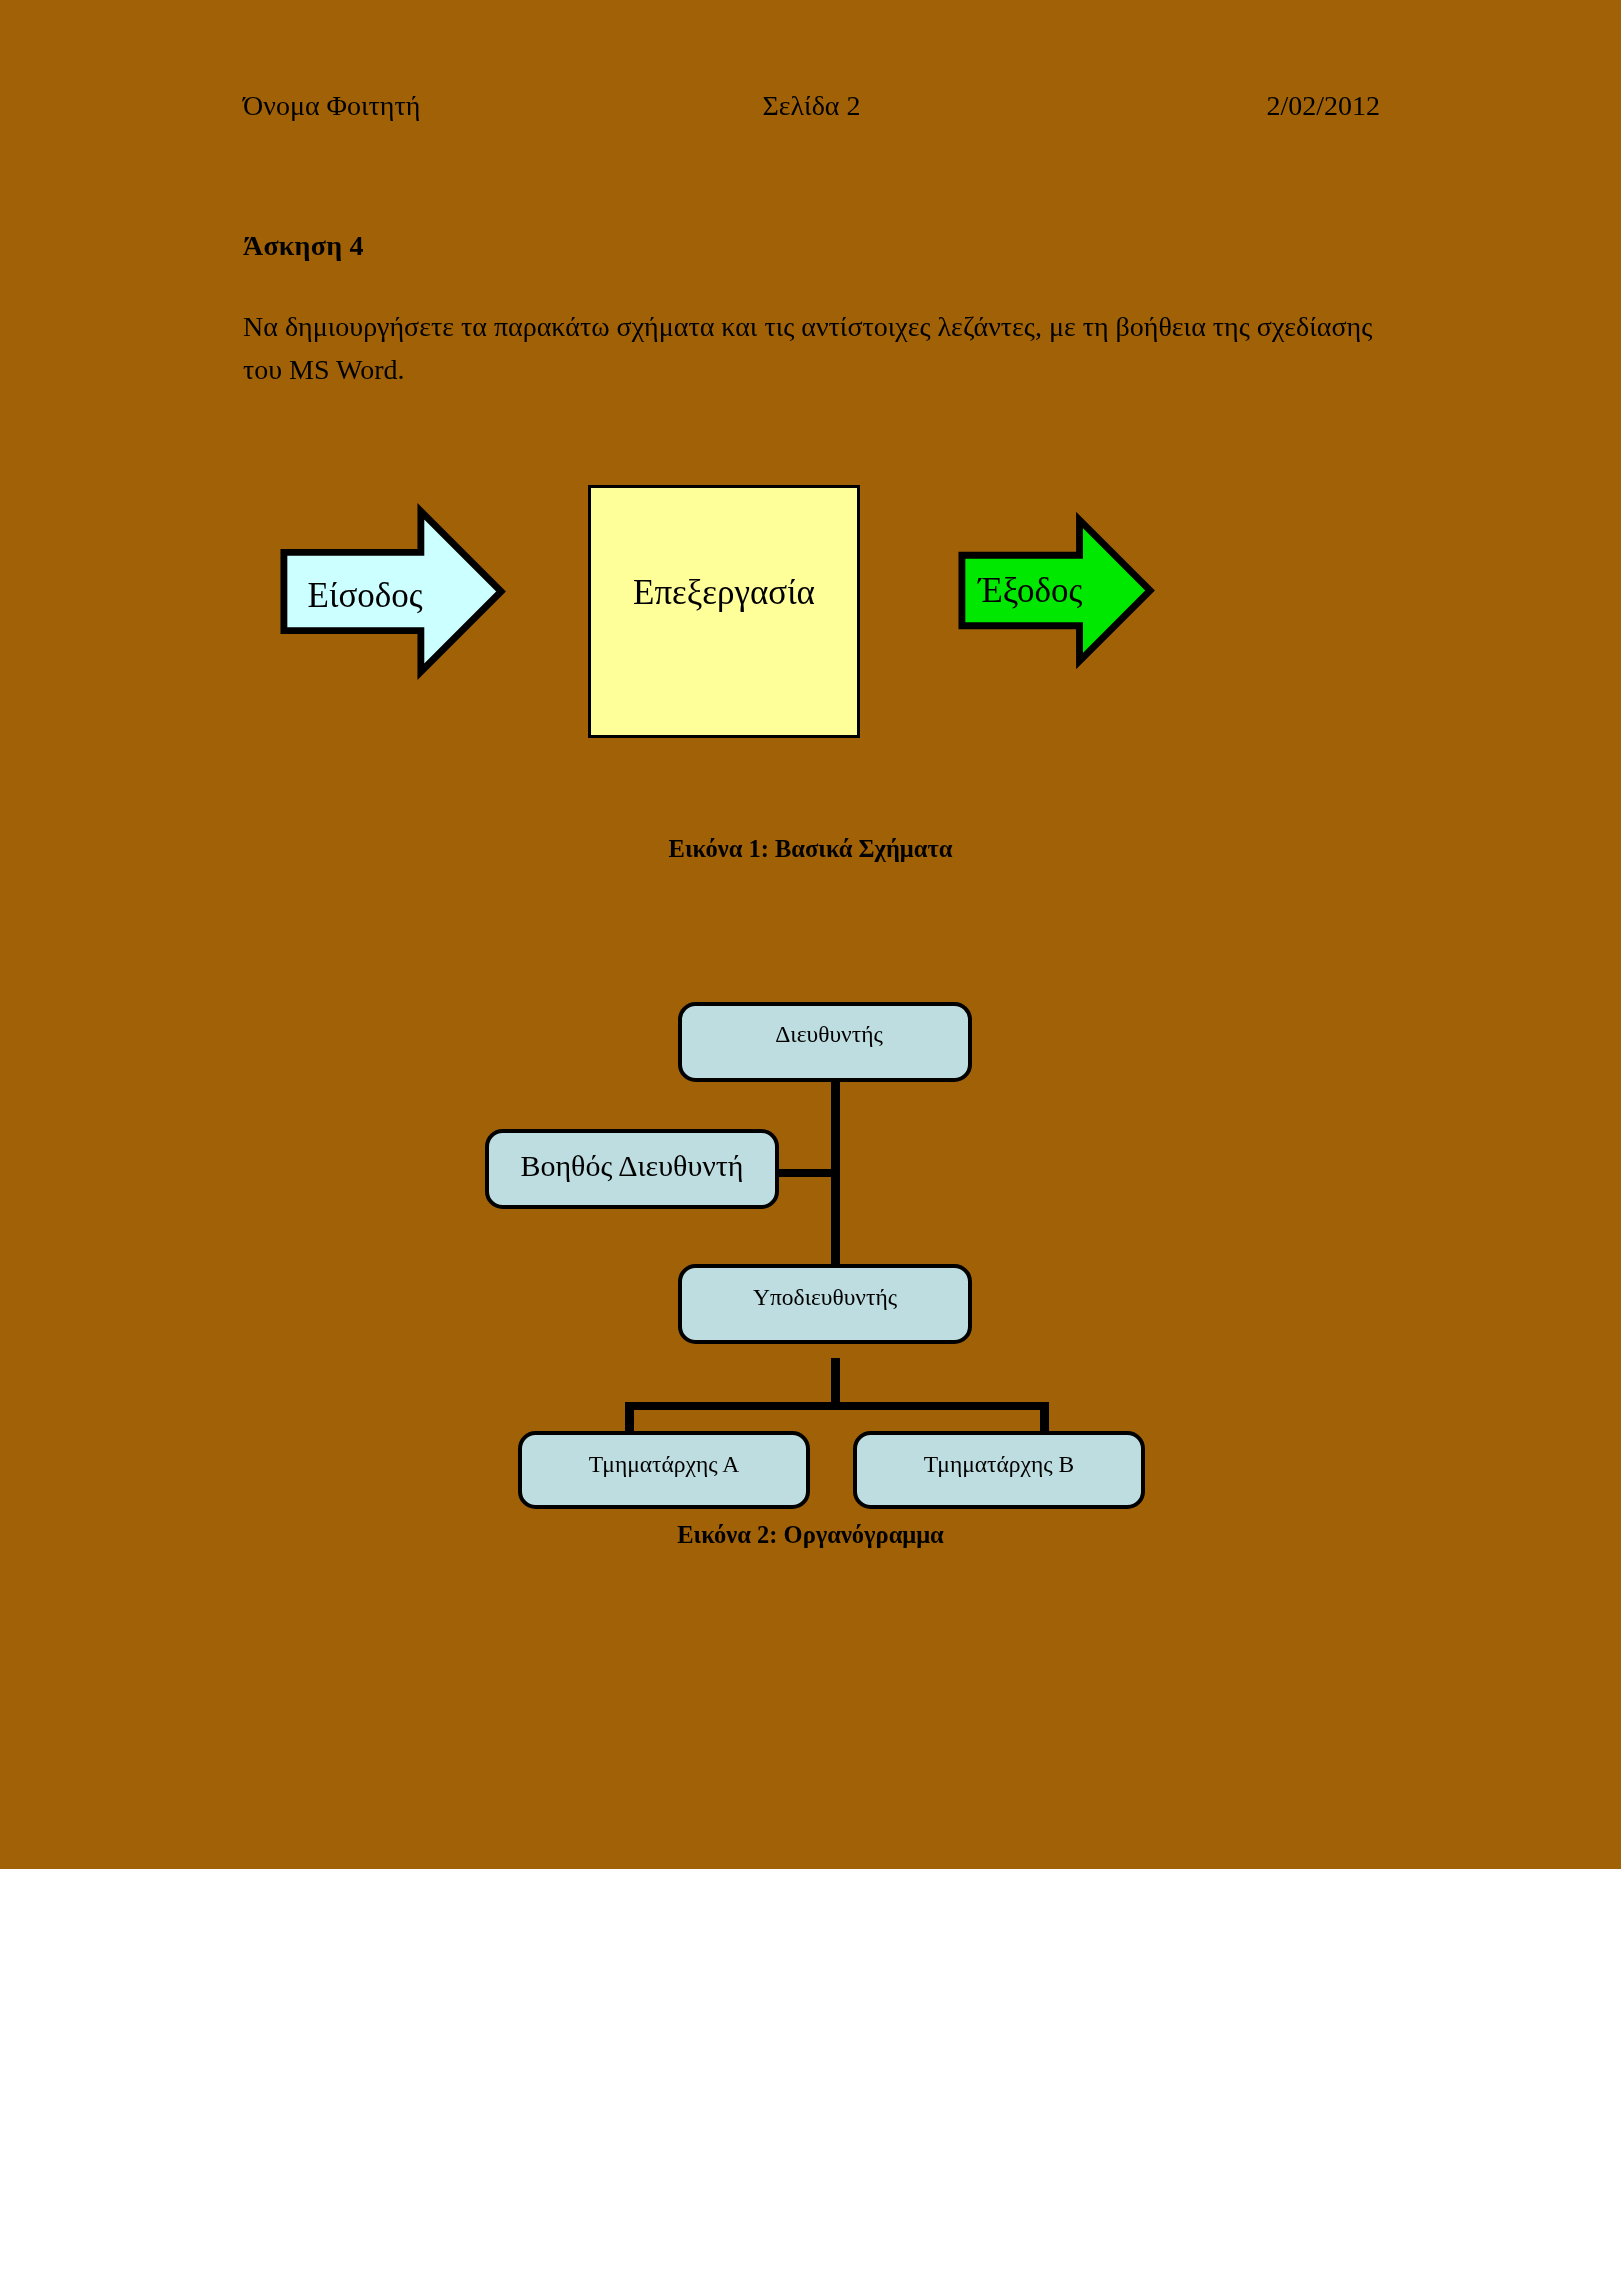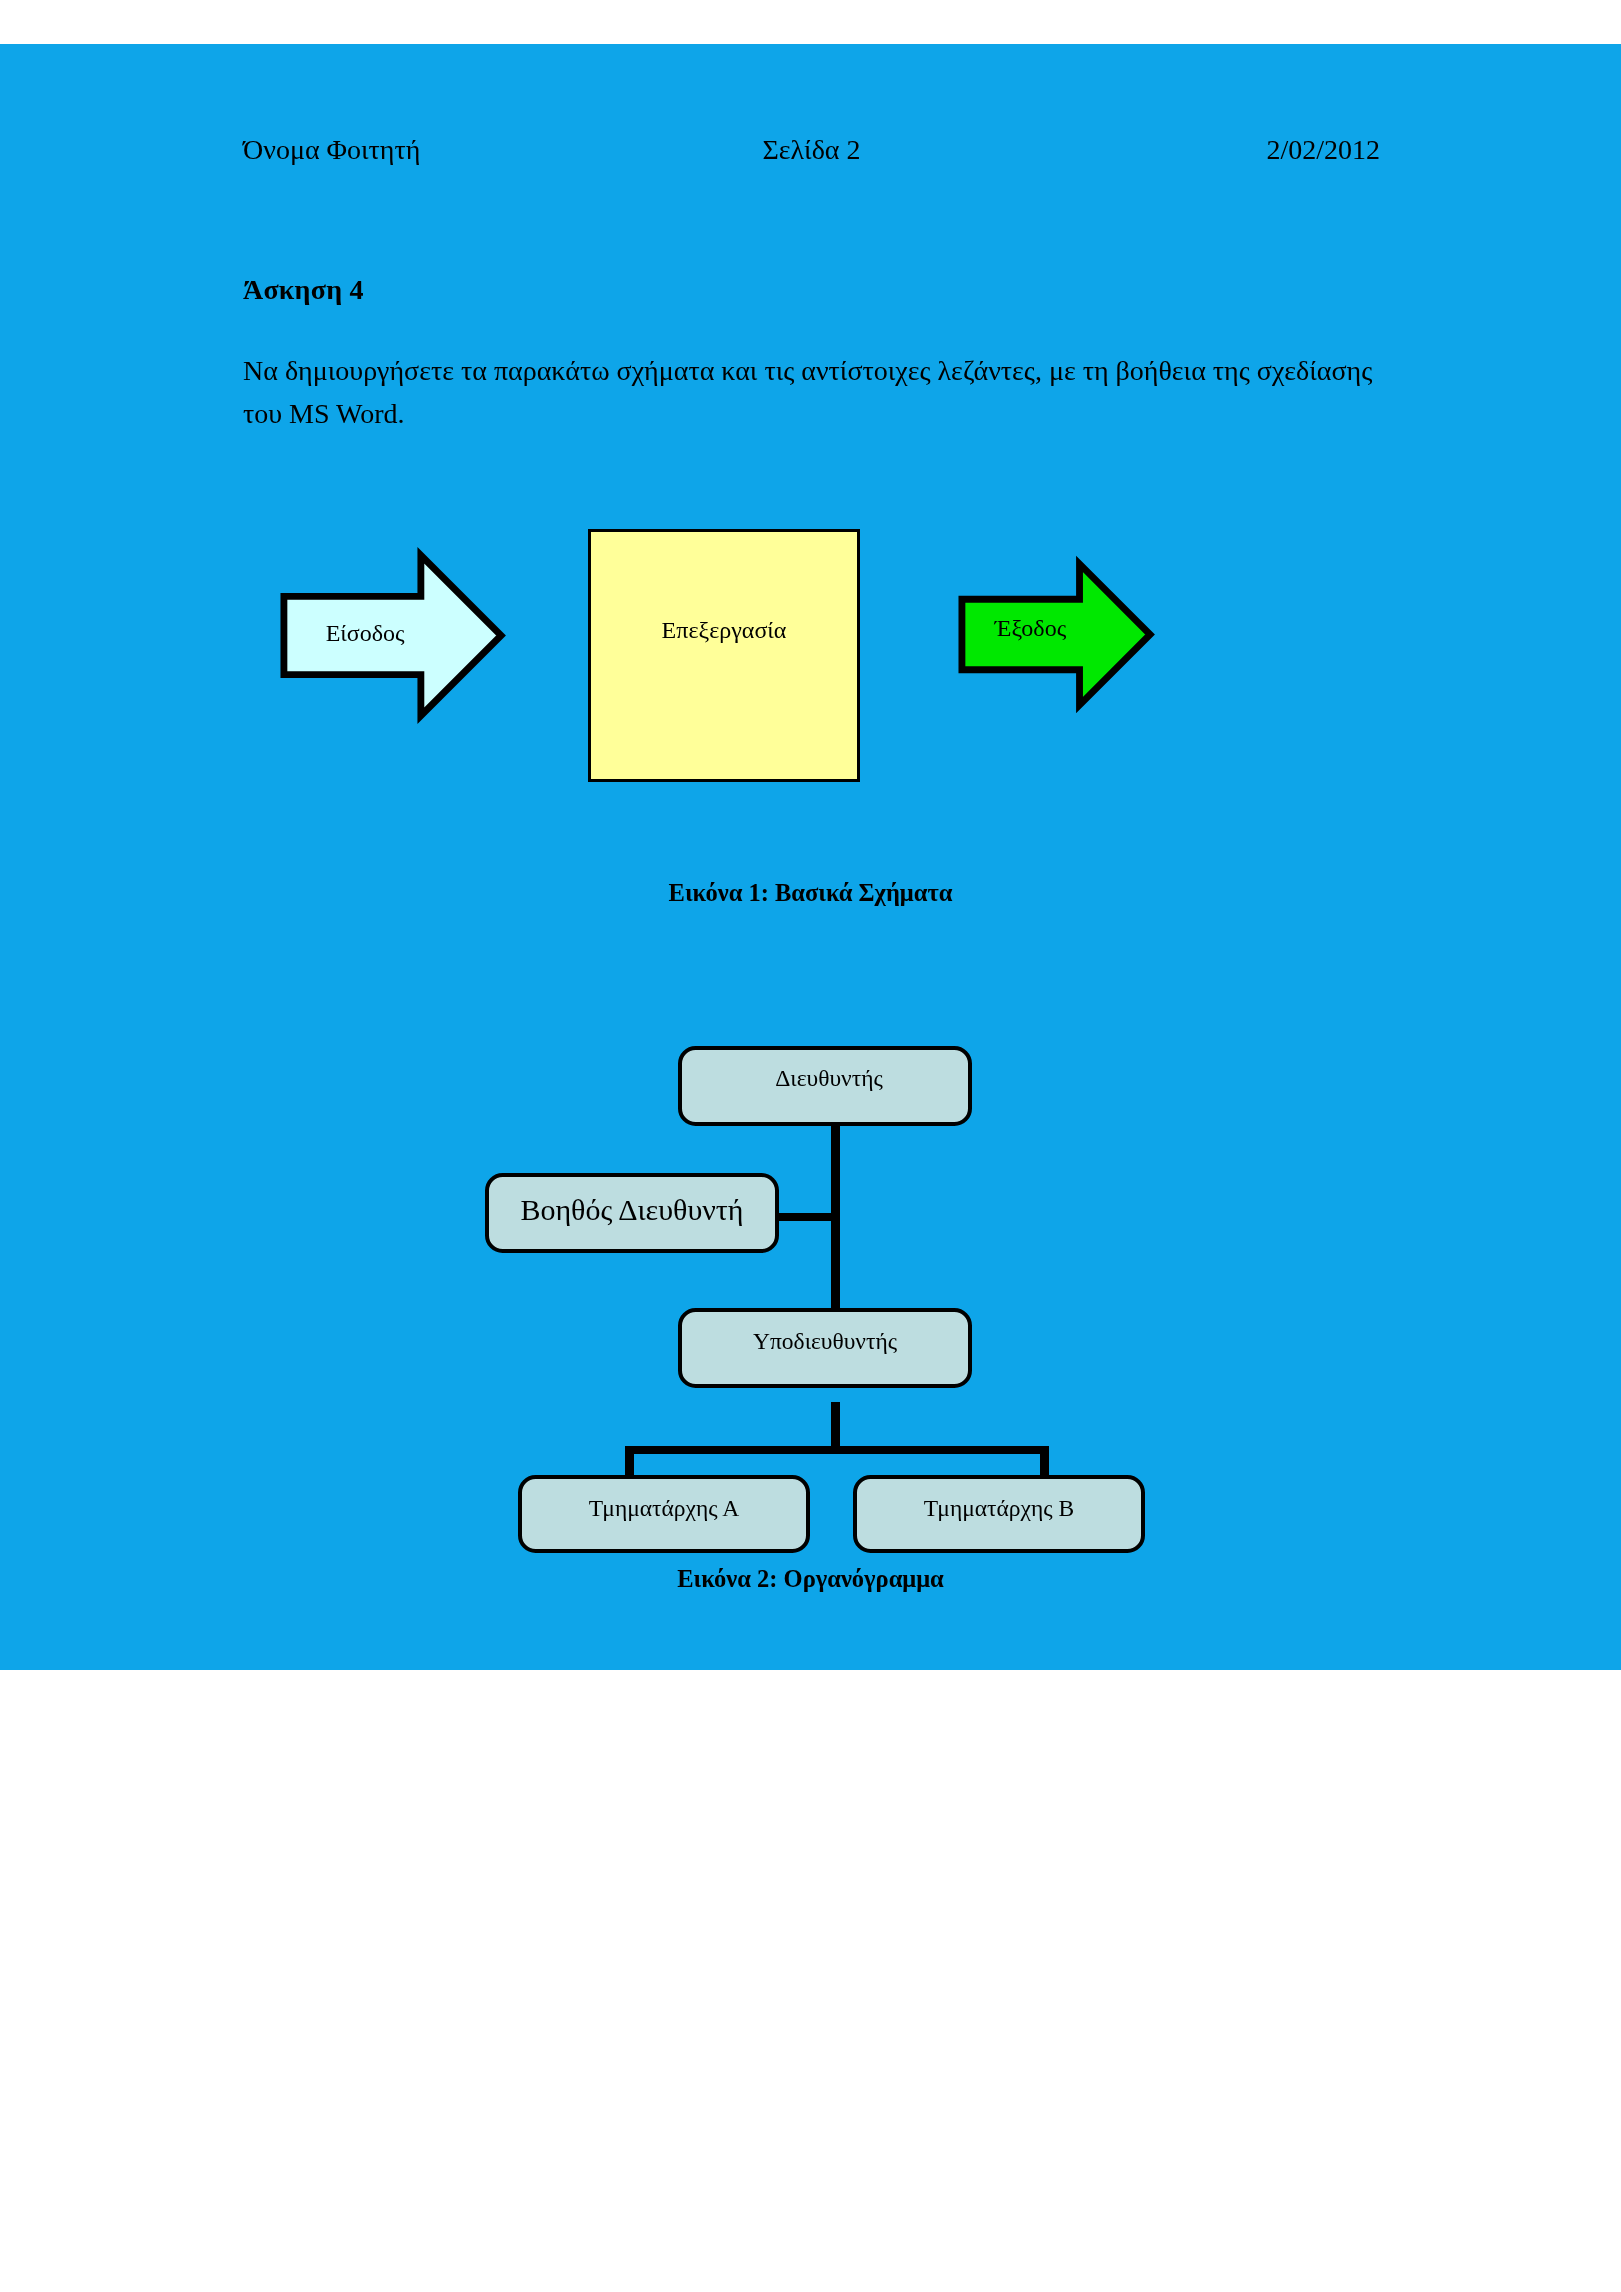--- a/index.html
+++ b/index.html
@@ -7,24 +7,23 @@
     padding: 0;
     background: #ffffff;
   }
   body {
     font-family: "Liberation Serif", "DejaVu Serif", serif;
     color: #000000;
   }
   #page {
     position: relative;
     width: 1621px;
-    height: 1626px;
-    background: #0ea5e9;
+    height: 1869px;
+    background: #a16207;
     overflow: hidden;
-    margin-top: 44px;
   }
 
   
   .header {
     position: absolute;
     left: 243px;
     top: 90px;
     width: 1137px;
     height: 39px;
     display: flex;
@@ -65,21 +64,21 @@
   }
   .arrow-wrap {
     position: absolute;
     top: 0;
   }
   .arrow-wrap svg { display: block; overflow: visible; }
   .shape-label {
     position: absolute;
     width: 100%;
     text-align: center;
-    font-size: 24px;
+    font-size: 35px;
     color: #000;
     pointer-events: none;
     white-space: nowrap;
   }
 
   .proc-box {
     position: absolute;
     left: 588px;
     top: 0px;
     width: 272px;

